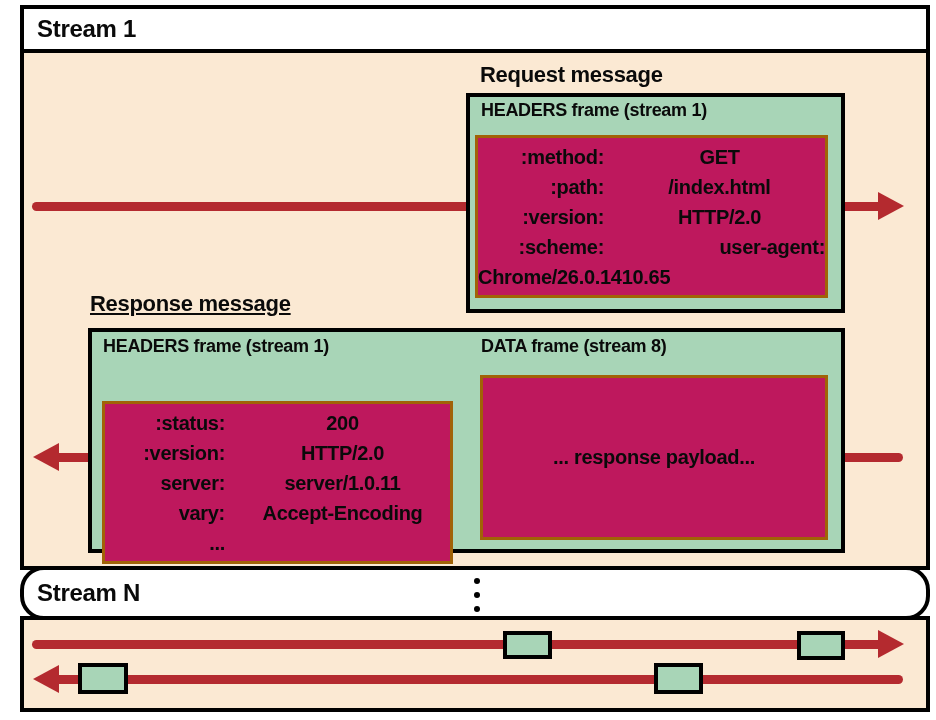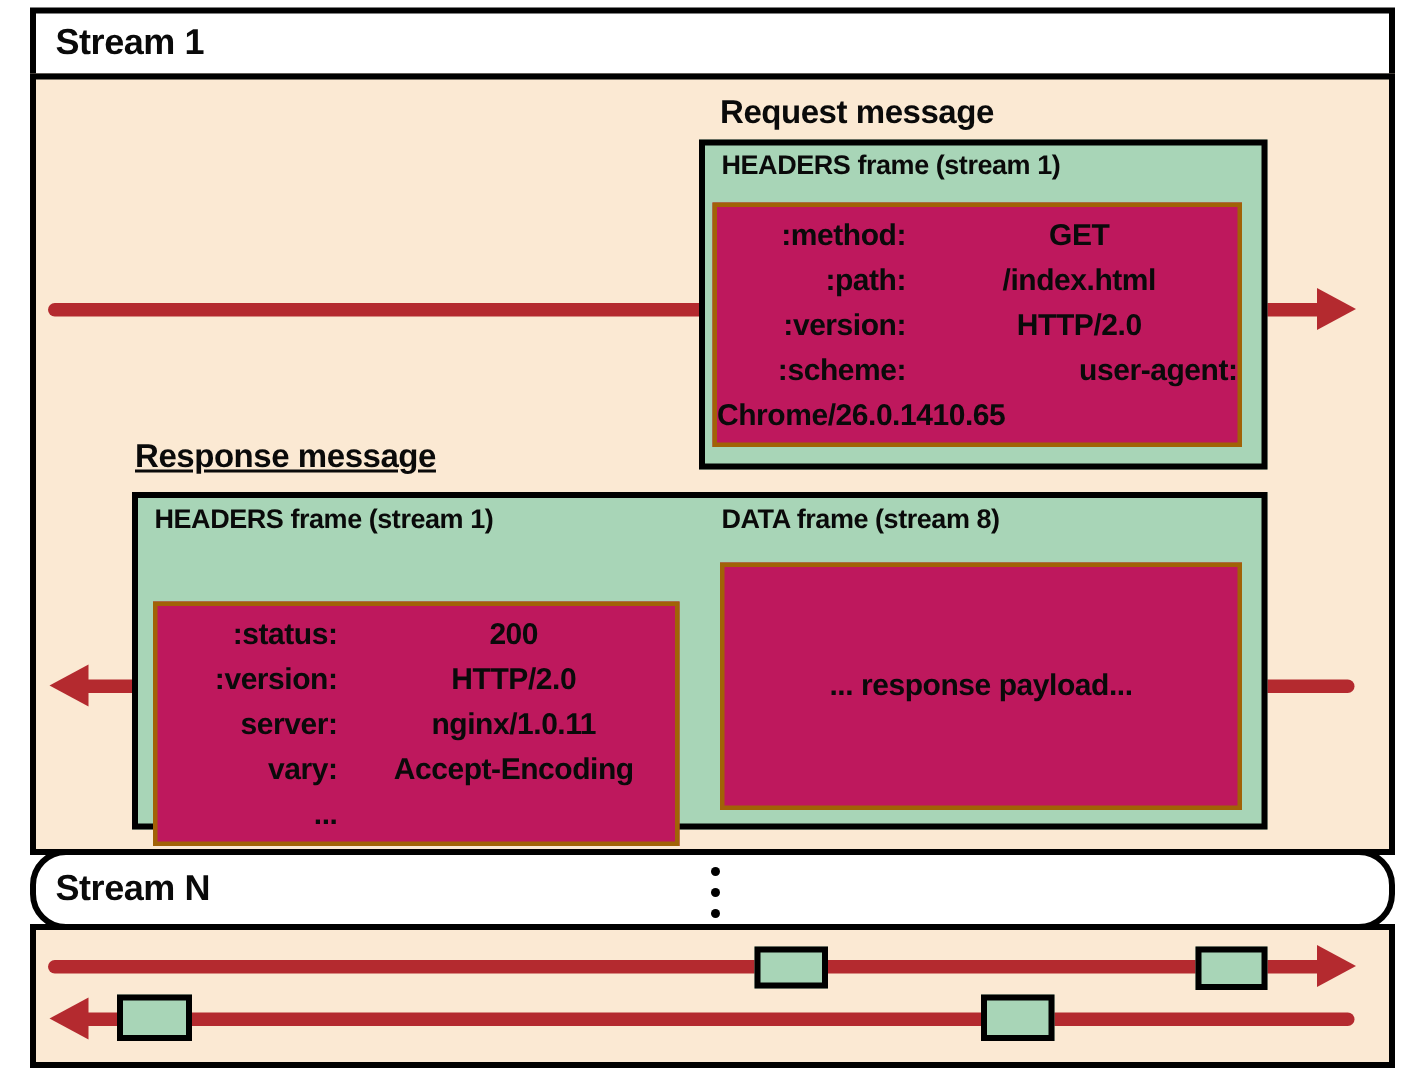--- a/index.html
+++ b/index.html
@@ -85,21 +85,21 @@
   <div class="frame-title" style="left:103px;top:336px;">HEADERS frame (stream 1)</div>
   <div class="frame-title" style="left:481px;top:336px;">DATA frame (stream 8)</div>
 
   <div class="abs field" id="resp-kv" style="left:102px;top:375px;width:351px;height:163px;margin-top:26px;">
     <div class="kv">
       <span class="k">:status:</span>
         <span class="v">200</span>
       <span class="k">:version:</span>
         <span class="v">HTTP/2.0</span>
       <span class="k">server:</span>
-        <span class="v">nginx/1.0.11</span>
+        <span class="v">server/1.0.11</span>
       <span class="k">vary:</span>
         <span class="v">Accept-Encoding</span>
       <span class="k">...</span>
         <span class="v"></span>
     </div>
   </div>
 
   <div class="abs field" id="data-box" style="left:480px;top:375px;width:348px;height:165px;">
     <span>... response payload...</span>
   </div>

